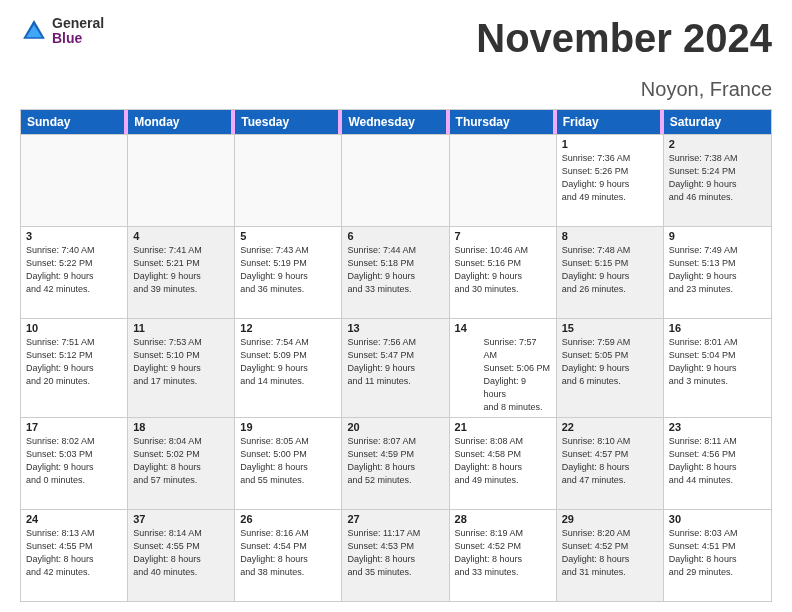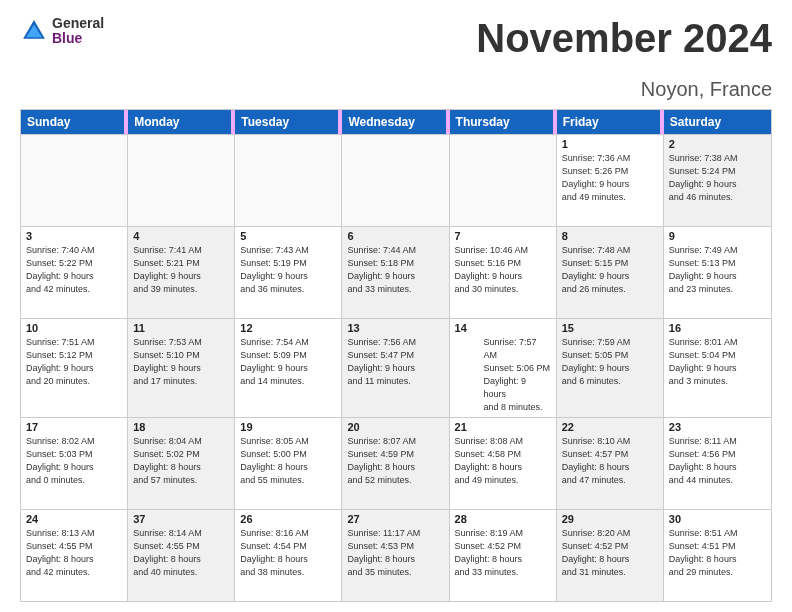--- a/index.html
+++ b/index.html
@@ -351,21 +351,21 @@
           </div>
           <div class="cal-cell shaded">
             <div class="day-num">29</div>
             <div class="cell-info" style="white-space: pre-line;">Sunrise: 8:20 AM
 Sunset: 4:52 PM
 Daylight: 8 hours
 and 31 minutes.</div>
           </div>
           <div class="cal-cell">
             <div class="day-num">30</div>
-            <div class="cell-info" style="white-space: pre-line;">Sunrise: 8:51 AM
+            <div class="cell-info" style="white-space: pre-line;">Sunrise: 8:03 AM
 Sunset: 4:51 PM
 Daylight: 8 hours
 and 29 minutes.</div>
           </div>
         </div>
       </div>
   </div>
 </div>
 
 </body></html>

